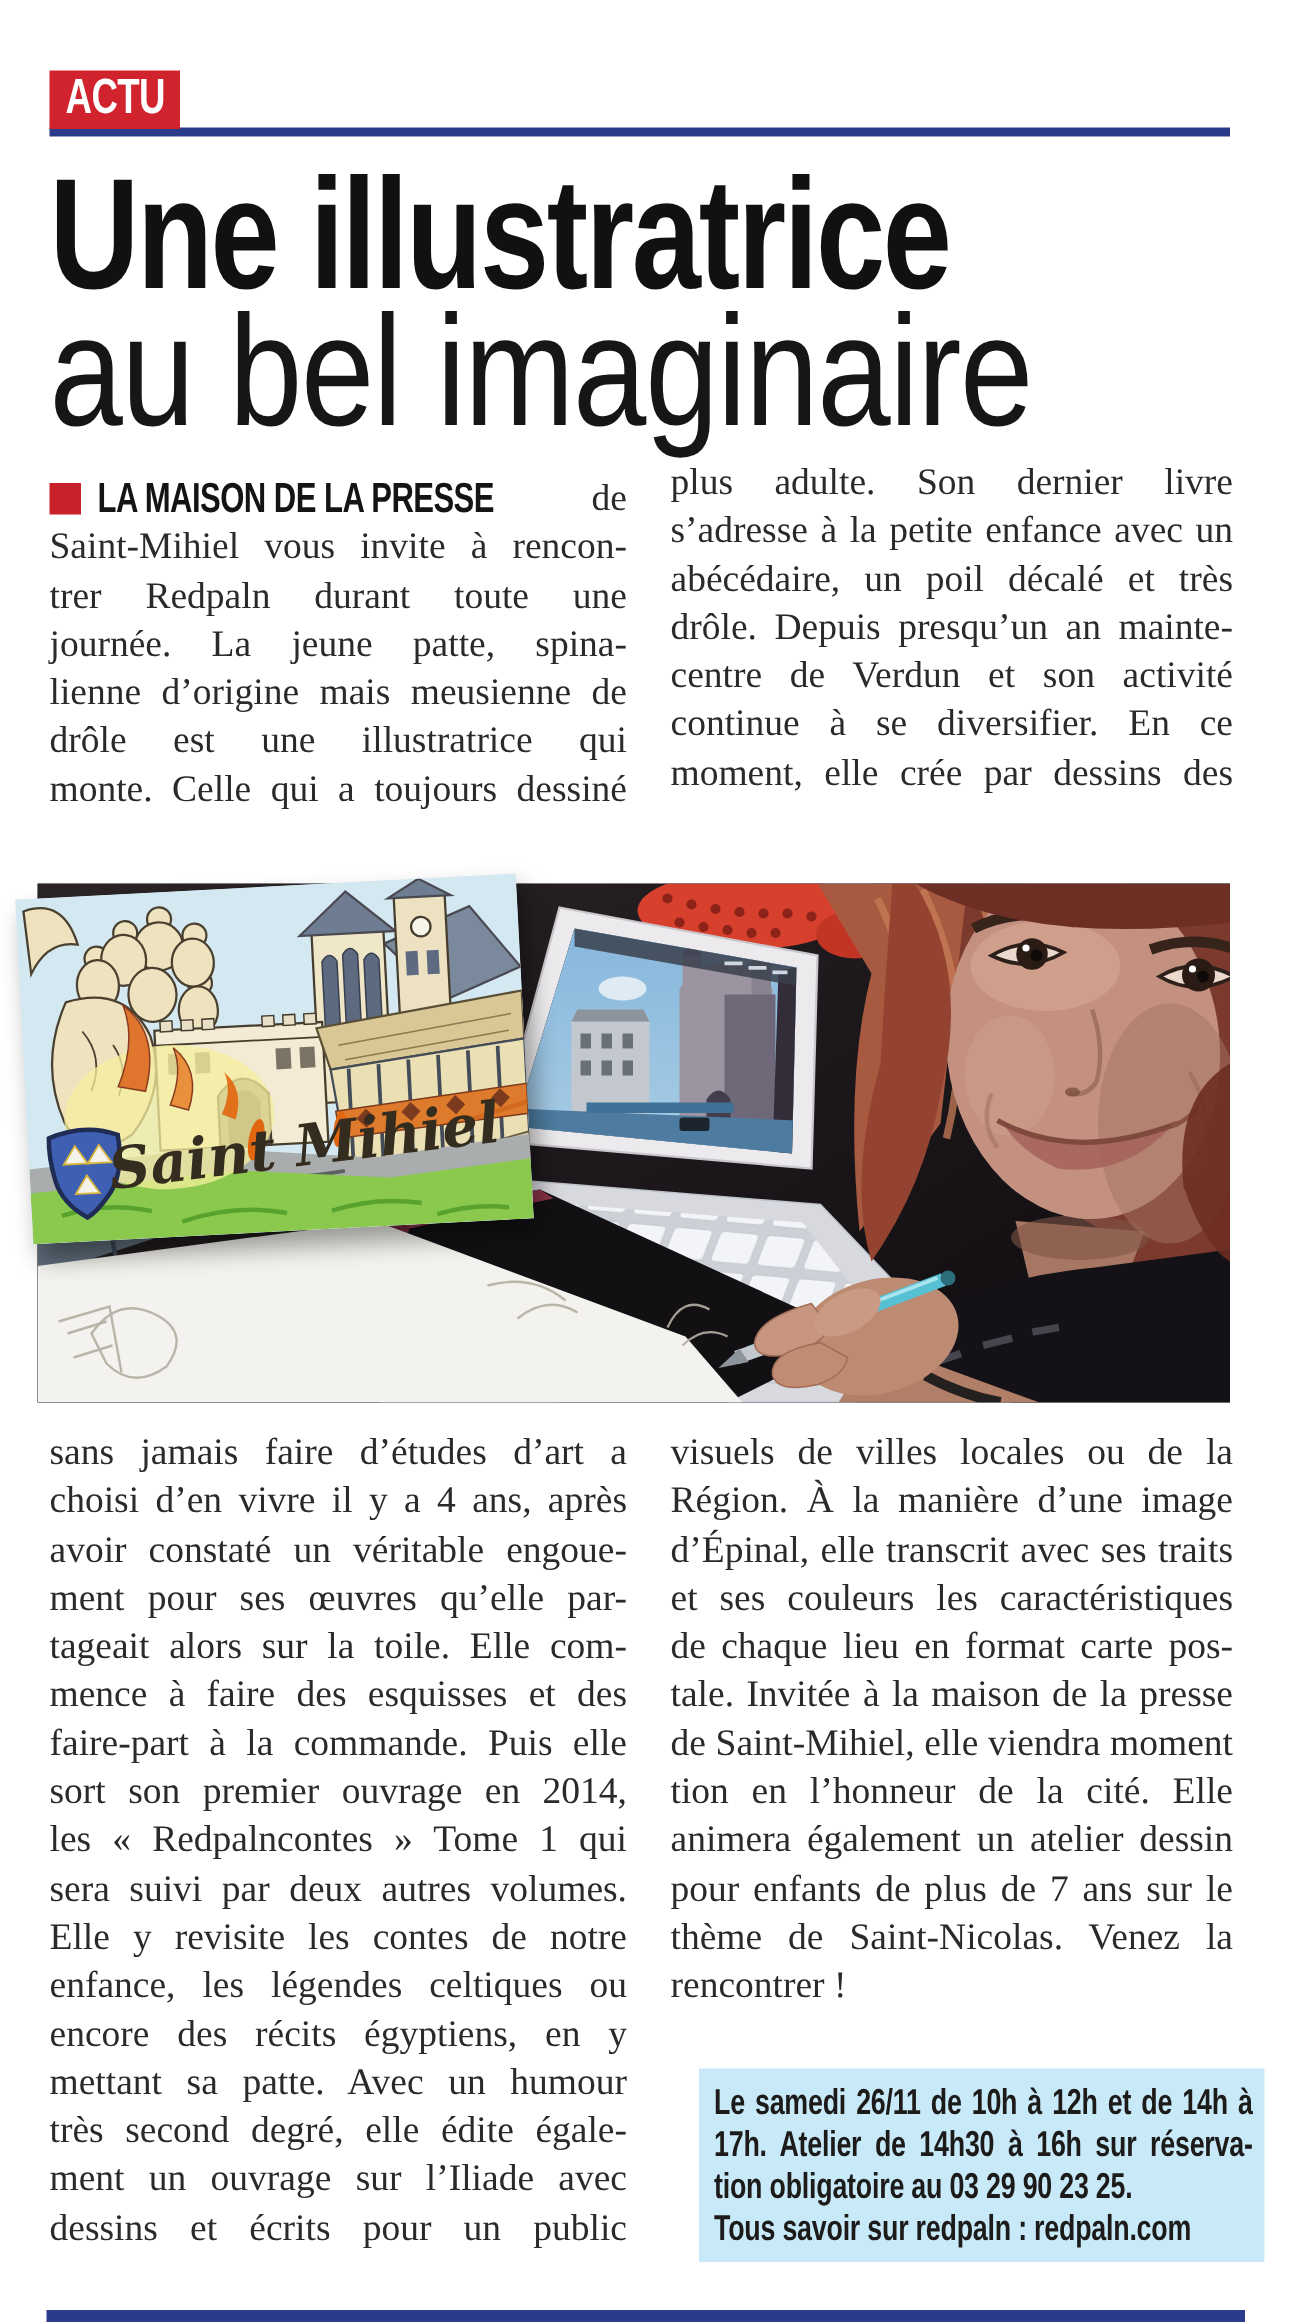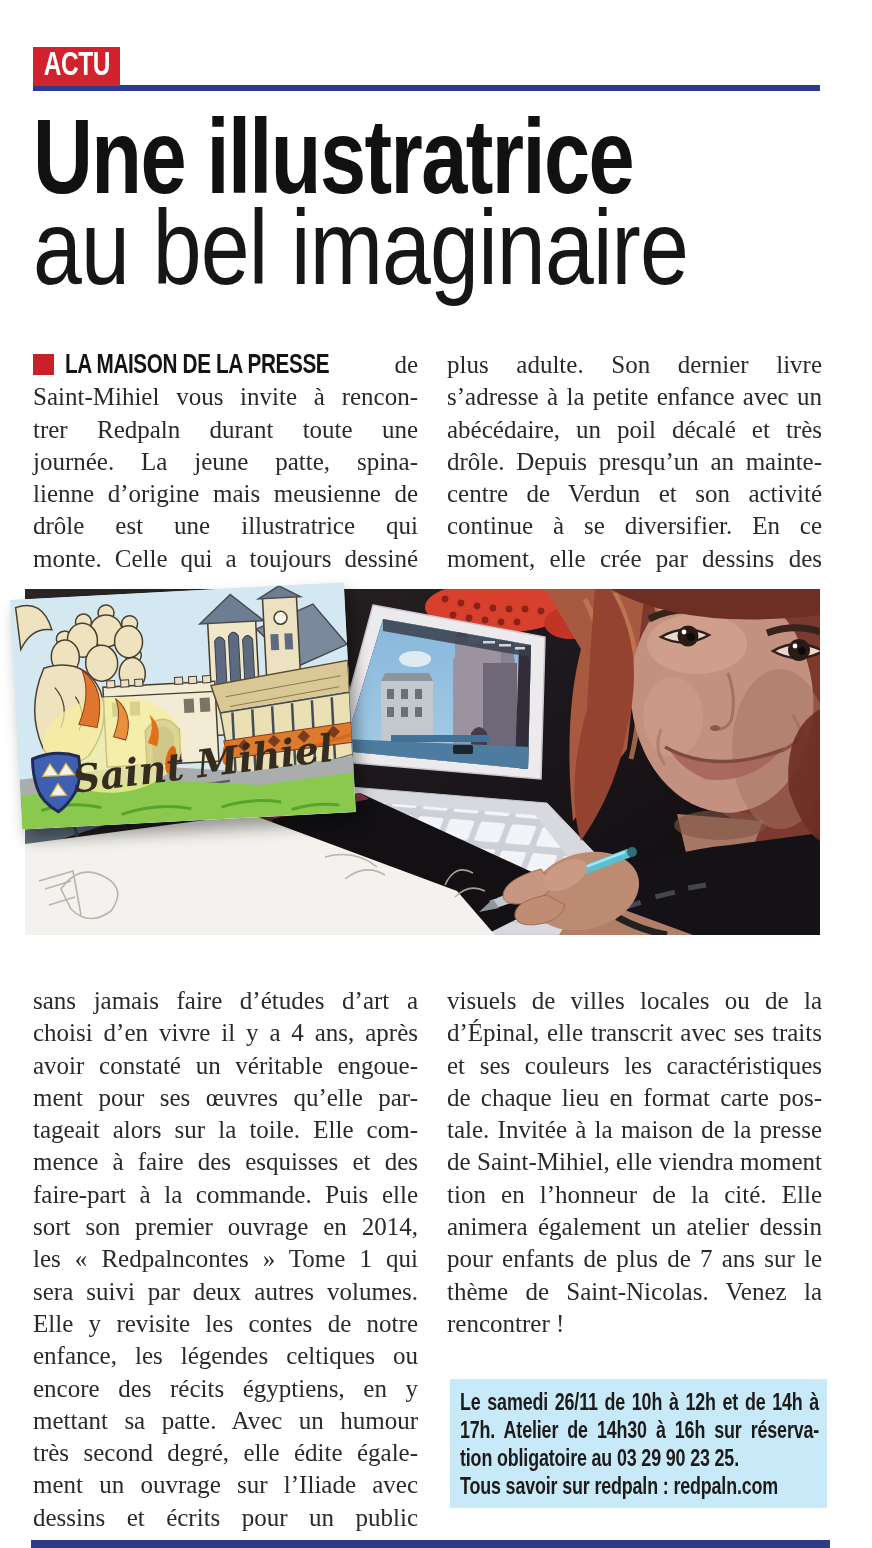--- a/index.html
+++ b/index.html
@@ -13,44 +13,44 @@
          transform:scaleX(.74);transform-origin:center center;white-space:nowrap;letter-spacing:-.5px;}
   .topline{position:absolute;left:33px;top:85px;width:787px;height:6px;background:var(--c-navy,#2c3a8c);z-index:2;}
 
   .headline{position:absolute;left:33px;top:112px;z-index:1;}
   .hl1{font:700 105px/90px "Liberation Sans",sans-serif;color:#111;letter-spacing:-2px;
        transform:scaleX(.79);transform-origin:left top;white-space:nowrap;}
   .hl2{font:400 105px/92px "Liberation Sans",sans-serif;color:#161616;letter-spacing:-1px;
        transform:scaleX(.837);transform-origin:left top;white-space:nowrap;}
 
   
-  .col{position:absolute;font:25px/32.3px "Liberation Serif",serif;color:#2c2a28;margin-top:32px;}
+  .col{position:absolute;font:25px/32.3px "Liberation Serif",serif;color:#2c2a28;}
   #col1top{left:33px;top:317px;width:385px;}
-  #col2top{left:447px;top:317px;width:375px;}
+  #col2top{left:447px;top:306px;width:375px;}
   #col1bot{left:33px;top:953px;width:385px;}
   #col2bot{left:447px;top:953px;width:375px;}
   .jline{height:32.3px;text-align:justify;text-align-last:justify;white-space:normal;}
   .jline.last{text-align-last:auto;}
 
   .lead-line{display:flex;align-items:flex-start;height:32.3px;}
   .bullet{flex:0 0 auto;width:21px;height:21px;background:var(--c-bullet_red,#c92129);margin-top:5px;}
   .lead-outer{width:300px;margin-left:11px;overflow:visible;}
   .lead-inner{display:inline-block;font:800 28px/30px "Liberation Sans",sans-serif;color:#161412;
        letter-spacing:-.5px;transform:scaleX(.74);transform-origin:left top;white-space:nowrap;}
   .lead-tail{margin-left:auto;}
 
   
   .photo{position:absolute;left:25px;top:589px;width:795px;height:346px;overflow:hidden;background:#1b171a;}
   .photo svg{display:block;width:100%;height:100%;}
   .postcard{position:absolute;left:16px;top:591px;width:334px;height:230px;transform:rotate(-3deg);
        transform-origin:center center;box-shadow:5px 10px 16px rgba(0,0,0,.38);z-index:2;background:#d4e8f2;}
   .postcard svg{display:block;width:100%;height:100%;}
 
   
-  #infobox{position:absolute;left:450px;top:1379px;width:377px;height:129px;
+  #infobox{position:absolute;left:466px;top:1379px;width:377px;height:129px;
        background:var(--c-infobox_bg,#c8e9f7);overflow:hidden;}
   .ib-inner{margin:9px 0 0 10px;width:482px;transform:scaleX(.745);transform-origin:left top;
        font:700 24px/28px "Liberation Sans",sans-serif;color:#1c1b1a;letter-spacing:-.2px;}
   .ib-inner .jline{height:28px;}
 
   .bottombar{position:absolute;left:31px;top:1540px;width:799px;height:10px;background:var(--c-navy,#2c3a8c);}
 </style>
 </head>
 <body>
 
@@ -398,20 +398,21 @@
         <div class="jline">mettant sa patte. Avec un humour</div>
         <div class="jline">très second degré, elle édite égale-</div>
         <div class="jline">ment un ouvrage sur l’Iliade avec</div>
         <div class="jline">dessins et écrits pour un public</div>
       </div>
   </div>
 
   <div class="col" id="col2bot">
     <div>
         <div class="jline">visuels de villes locales ou de la</div>
+        <div class="jline">Région. À la manière d’une image</div>
         <div class="jline">d’Épinal, elle transcrit avec ses traits</div>
         <div class="jline">et ses couleurs les caractéristiques</div>
         <div class="jline">de chaque lieu en format carte pos-</div>
         <div class="jline">tale. Invitée à la maison de la presse</div>
         <div class="jline">de Saint-Mihiel, elle viendra moment</div>
         <div class="jline">tion en l’honneur de la cité. Elle</div>
         <div class="jline">animera également un atelier dessin</div>
         <div class="jline">pour enfants de plus de 7 ans sur le</div>
         <div class="jline">thème de Saint-Nicolas. Venez la</div>
         <div class="jline last">rencontrer !</div>

